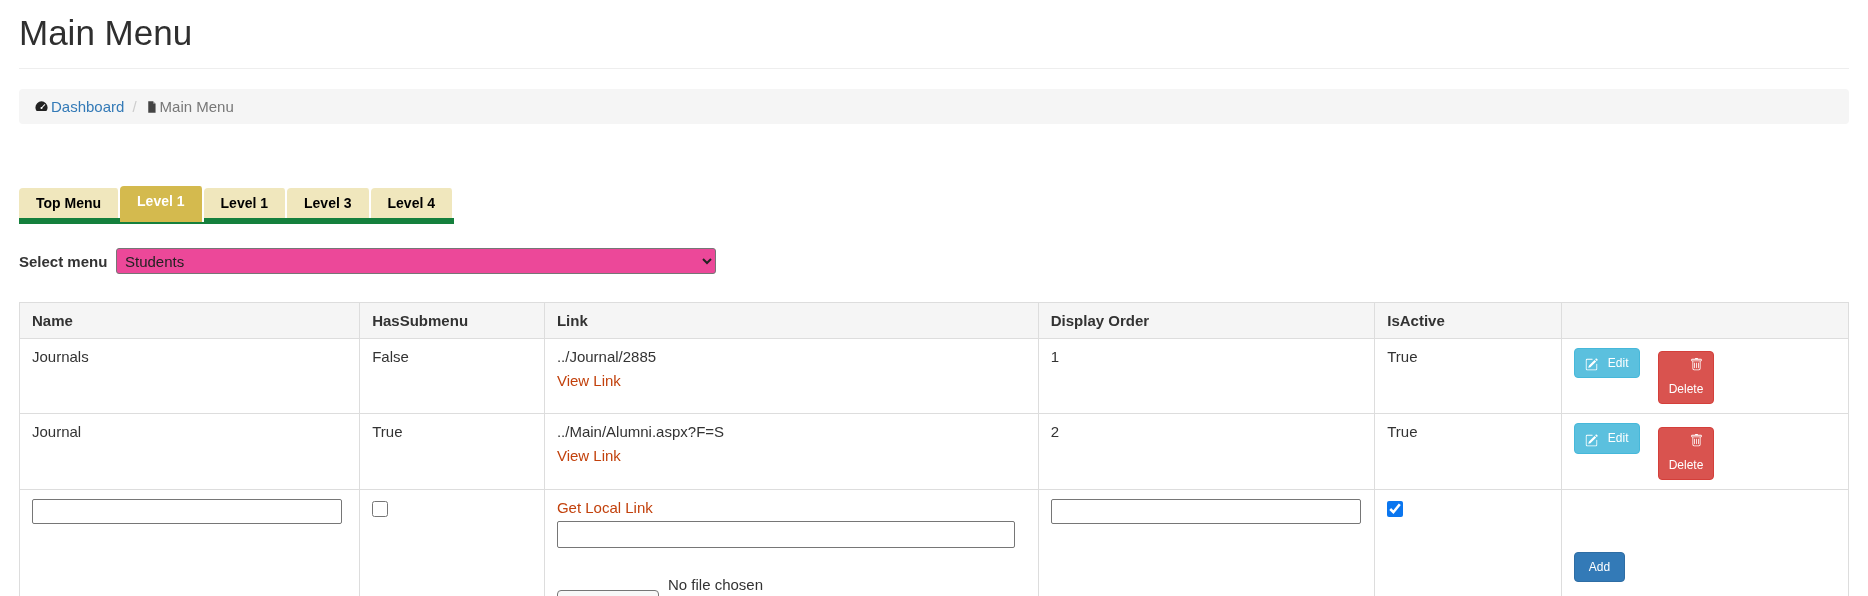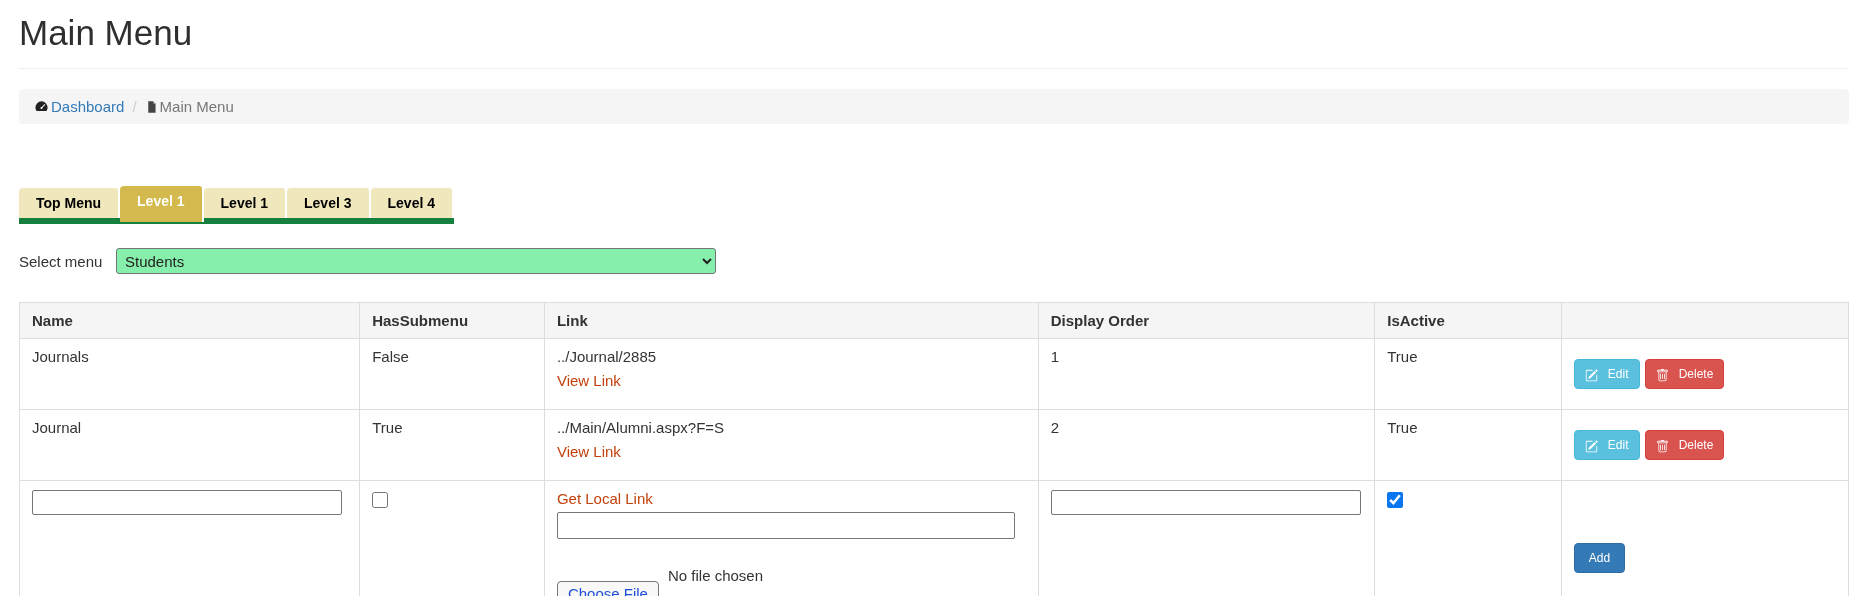--- a/index.html
+++ b/index.html
@@ -74,30 +74,30 @@
     padding-bottom: 13px;
     margin-bottom: -4px;
   }
 
   
   .select-row {
     margin-top: 24px;
     display: flex;
     align-items: center;
   }
-  .select-label { font-size: 15px; font-weight: normal; width: 97px; }
+  .select-label { font-size: 15px; font-weight: bold; width: 97px; }
   .menu-select {
     width: 600px;
     height: 26px;
     font-size: 15px;
     font-family: inherit;
     color: #222;
     border: 1px solid #767676;
     border-radius: 3px;
-    background: #86efac;
+    background: #ec4899;
     padding: 0 4px;
   }
 
   
   .menu-table {
     width: 100%;
     border-collapse: collapse;
     margin-top: 28px;
     font-size: 15px;
   }
@@ -130,21 +130,21 @@
     border-radius: 4px;
     color: #fff;
     font-size: 12px;
     font-family: inherit;
     padding: 6px 10px;
     border: 1px solid transparent;
     cursor: pointer;
     line-height: 1.35;
   }
   .btn-edit  { background: #5bc0de; border-color: #46b8da; }
-  .btn-delete{ background: #d9534f; border-color: #d43f3a; margin-left: 1px; }
+  .btn-delete{ background: #d9534f; border-color: #d43f3a; margin-left: 14px; flex-direction: column; }
   .btn-add   { background: #337ab7; border-color: #2e6da4; padding: 6px 14px; margin-top: 20px; }
   .btn svg { display: block; }
 
   
   .txt {
     height: 25px;
     border: 1px solid #767676;
     border-radius: 2px;
     font-size: 14px;
     font-family: inherit;

